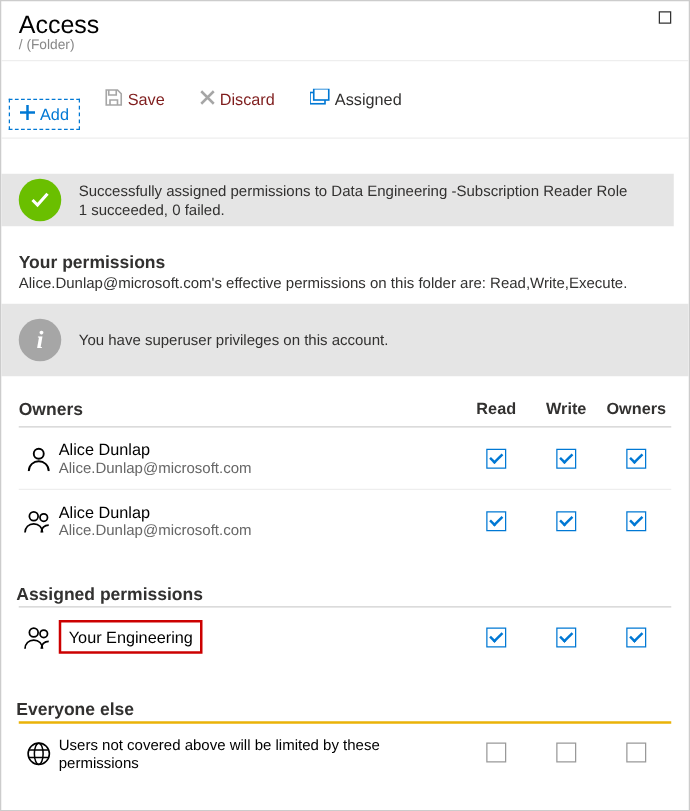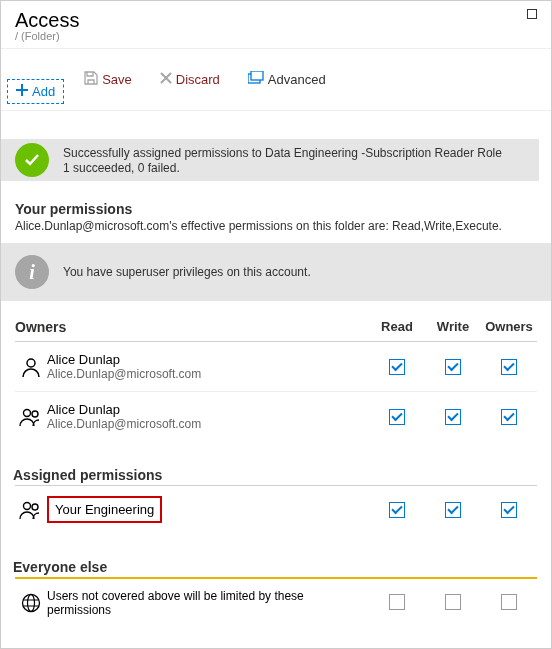--- a/index.html
+++ b/index.html
@@ -195,21 +195,21 @@
       <span><svg class="icon-svg" width="12" height="12" viewBox="0 0 12 12">
             <path d="M1 1l10 10M11 1L1 11" stroke="#a6a6a6" stroke-width="2"></path>
           </svg></span>
       <span>Discard</span>
     </button>
     <button class="tb-btn tb-adv">
       <span><svg class="icon-svg" width="16" height="14" viewBox="0 0 16 14">
             <rect x="0" y="3" width="12" height="9" fill="none" stroke="#0078d4" stroke-width="1.3"></rect>
             <rect x="3" y="0" width="12" height="9" fill="#fff" stroke="#0078d4" stroke-width="1.3"></rect>
           </svg></span>
-      <span>Advanced</span>
+      <span>Assigned</span>
     </button>
   </div>
 
   <div class="success-bar">
     <div class="success-circle">
       <svg width="18" height="18" viewBox="0 0 18 18">
           <path d="M3 9l4 4 8-9" fill="none" stroke="#fff" stroke-width="2.5"></path>
         </svg>
     </div>
     <div>

